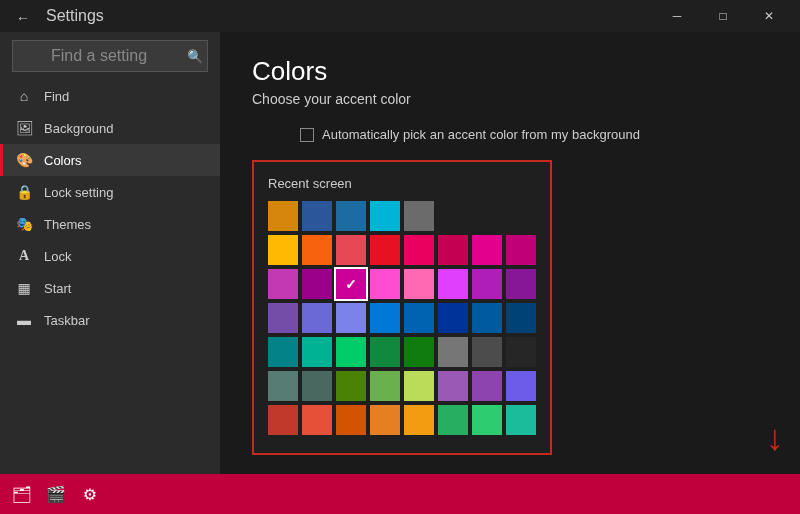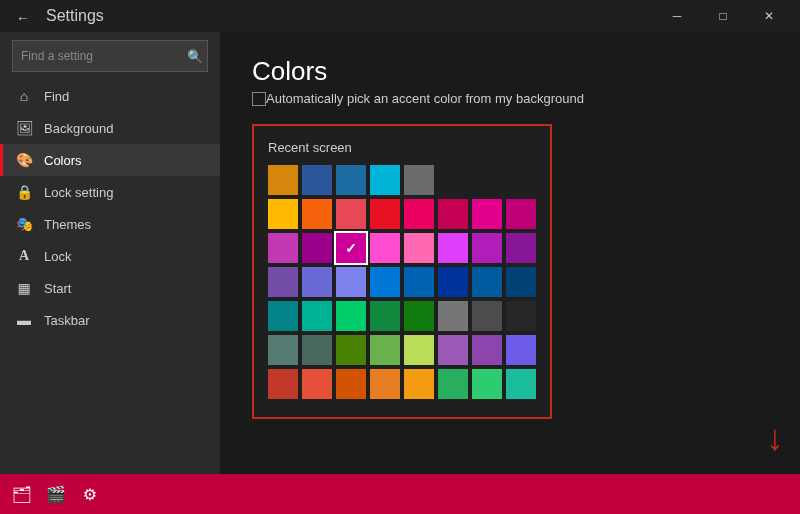--- a/index.html
+++ b/index.html
@@ -77,23 +77,24 @@
     .sidebar-search {
       margin: 0 12px 8px;
       position: relative;
     }
     .sidebar-search input {
       width: 100%;
       height: 32px;
       background: #3a3a3a;
       border: 1px solid #555;
       color: #ccc;
-      font-size: 12px;
+      font-size: 16px;
       padding: 0 30px 0 8px;
       outline: none;
+      text-align: center;
     }
     .sidebar-search input::placeholder { color: #888; }
     .search-icon-btn {
       position: absolute;
       right: 4px; top: 50%;
       transform: translateY(-50%);
       background: transparent;
       border: none;
       color: #888;
       cursor: pointer;
@@ -150,24 +151,25 @@
     .page-subtitle {
       color: #ccc;
       font-size: 14px;
       margin-bottom: 20px;
     }
 
     
     .checkbox-row {
       display: flex;
       align-items: flex-end;
-      gap: 0;
+      gap: 8px;
       margin-bottom: 18px;
       color: #ccc;
       font-size: 13px;
+      margin-left: 48px;
     }
     .checkbox-row input[type="checkbox"] {
       width: 14px;
       height: 14px;
       background: transparent;
       border: 1px solid #888;
       appearance: none;
       cursor: pointer;
       flex-shrink: 0;
       position: relative;
@@ -298,20 +300,21 @@
       <span>Start</span>
     </div>
     <div class="sidebar-item">
       <span class="sidebar-icon">▬</span>
       <span>Taskbar</span>
     </div>
   </div>
 
   <div class="main-content">
     <h1 class="page-title">Colors</h1>
+    <p class="page-subtitle">Choose your accent color</p>
 
     <div class="checkbox-row">
       <input type="checkbox" style="">
       <label>Automatically pick an accent color from my background</label>
     </div>
 
     <div class="color-panel">
       
       <div class="section-label">Recent screen</div>
       <div class="color-row" id="recent-colors-row">

